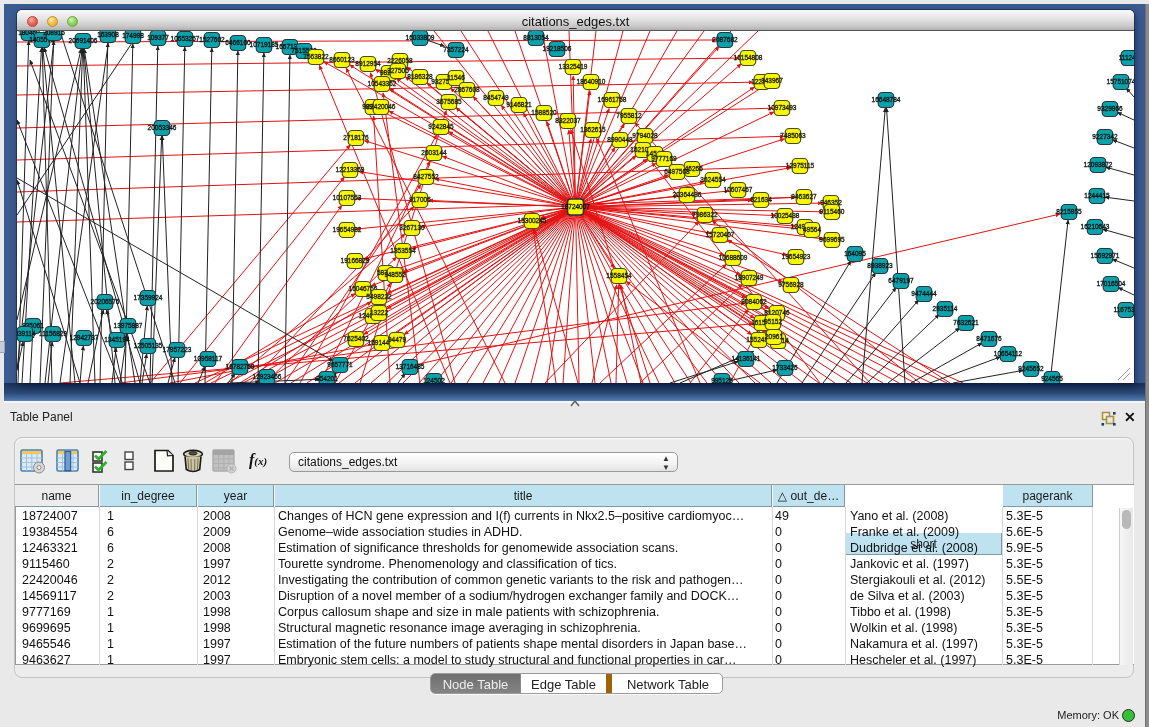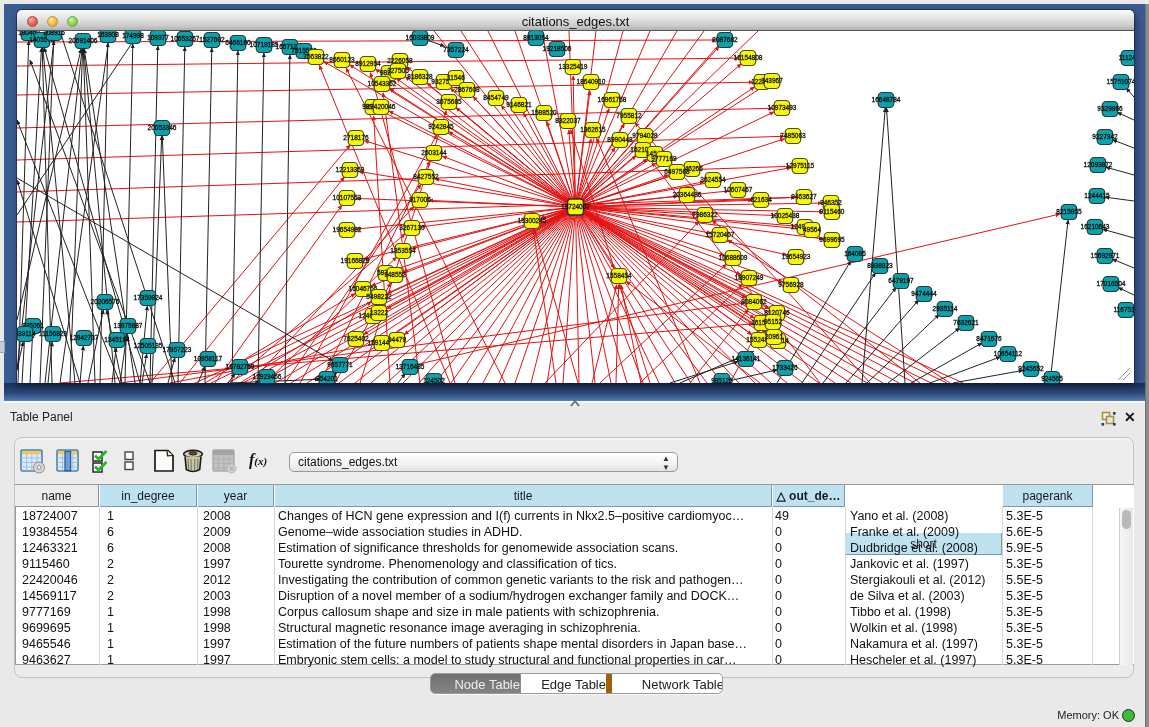--- a/index.html
+++ b/index.html
@@ -40,21 +40,21 @@
 .c-title { left:263px; width:492px; overflow:hidden; }
 .c-out { left:760px; } .c-short { left:835px; } .c-pr { left:991px; }
 .vline { position:absolute; top:507px; height:158px; width:1px; background:#d7d7d7; }
 
 #sbar { left:1119px; top:508px; width:14px; height:157px; background:linear-gradient(90deg,#f6f6f6,#e9e9e9); border-left:1px solid #cfcfcf; }
 #sthumb { left:1121.5px; top:510px; width:9px; height:19px; background:#b9b9b9; border-radius:5px; }
 
 
 #tabs { left:430px; top:673px; width:293px; height:21px; border:1px solid #9b9b9b; border-radius:5px;
   background:#fff; overflow:hidden; box-shadow:0 1px 0 rgba(255,255,255,.7); }
-#tabs .seg { position:absolute; top:0; height:21px; font-size:13px; line-height:21px; text-align:right; color:#222; }
+#tabs .seg { position:absolute; top:0; height:21px; font-size:13px; line-height:21px; text-align:center; color:#222; }
 #seg1 { left:0; width:90px; background:linear-gradient(#6f6f6f,#868686); color:#eee !important; border-right:1px solid #8a8a8a; }
 #seg2 { left:90px; width:91px; border-right:6px solid #a16207; }
 #seg3 { left:181px; width:112px; }
 
 #memok { right:30px; top:709px; font-size:11px; color:#222; }
 #memdot { right:14px; top:709px; width:13px; height:13px; border-radius:50%; background:#35c035; border:1px solid #2a2a2a; }
 
 
 
 
@@ -1027,21 +1027,21 @@
 </svg>
 <div class="abs" style="left:249px;top:451px;font-size:16px;color:#111;font-family:'Liberation Serif',serif;font-style:italic;font-weight:bold;">f<span style="font-size:11px;">(x)</span></div>
 
 <div class="abs" id="combo">citations_edges.txt<span class="arr">▲<br>▼</span></div>
 
 <div class="abs" id="table"></div>
 <div class="hcell" style="left:15px;width:84px;background:#ececec;">name</div>
 <div class="hcell" style="left:100px;width:97px;">in_degree</div>
 <div class="hcell" style="left:198px;width:76px;">year</div>
 <div class="hcell" style="left:275px;width:497px;">title</div>
-<div class="hcell" style="left:773px;width:72px;font-weight:bold;">△ out_de…</div>
+<div class="hcell" style="left:773px;width:72px;">△ out_de…</div>
 <div class="hcell" style="left:846px;width:156px;margin-top:48px;">short</div>
 <div class="hcell" style="left:1003px;width:90px;border-right:1px solid #7e99a6;">pagerank</div>
 <div class="vline" style="left:99px"></div>
 <div class="vline" style="left:197px"></div>
 <div class="vline" style="left:274px"></div>
 <div class="vline" style="left:772px"></div>
 <div class="vline" style="left:845px"></div>
 <div class="vline" style="left:1002px"></div>
 <div class="vline" style="left:1092px"></div>
 <div class="trow" style="top:508px">

